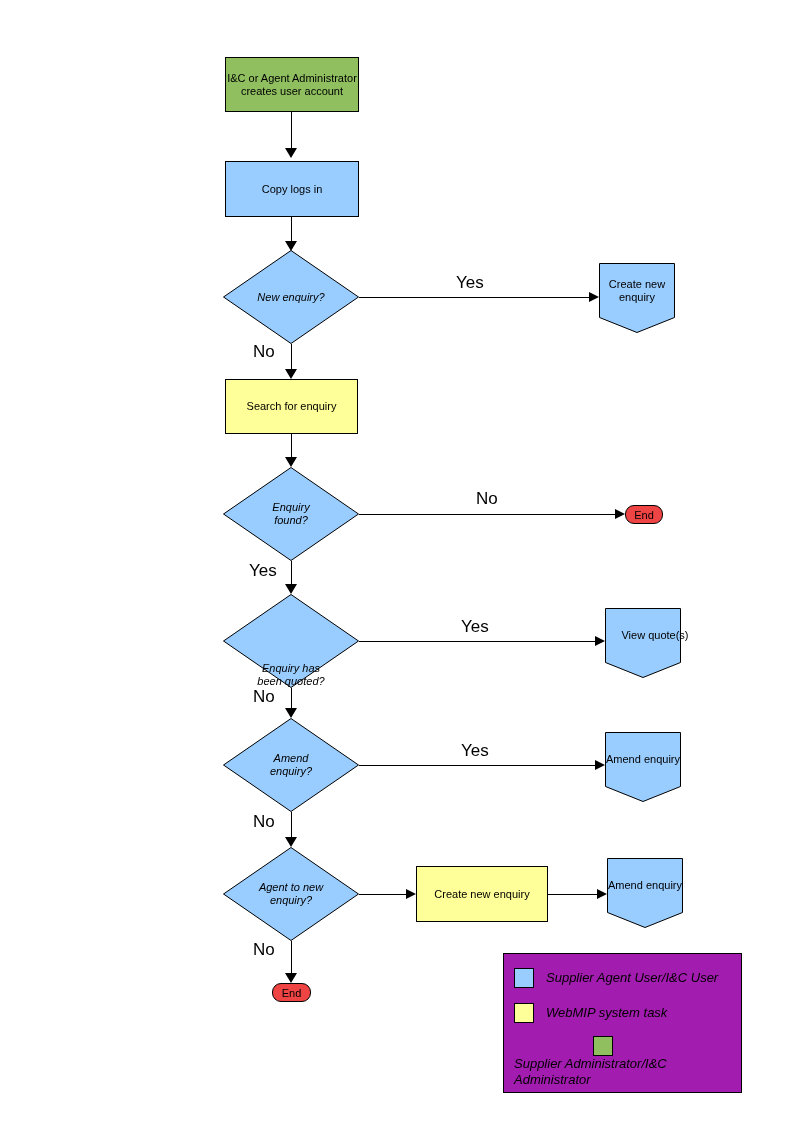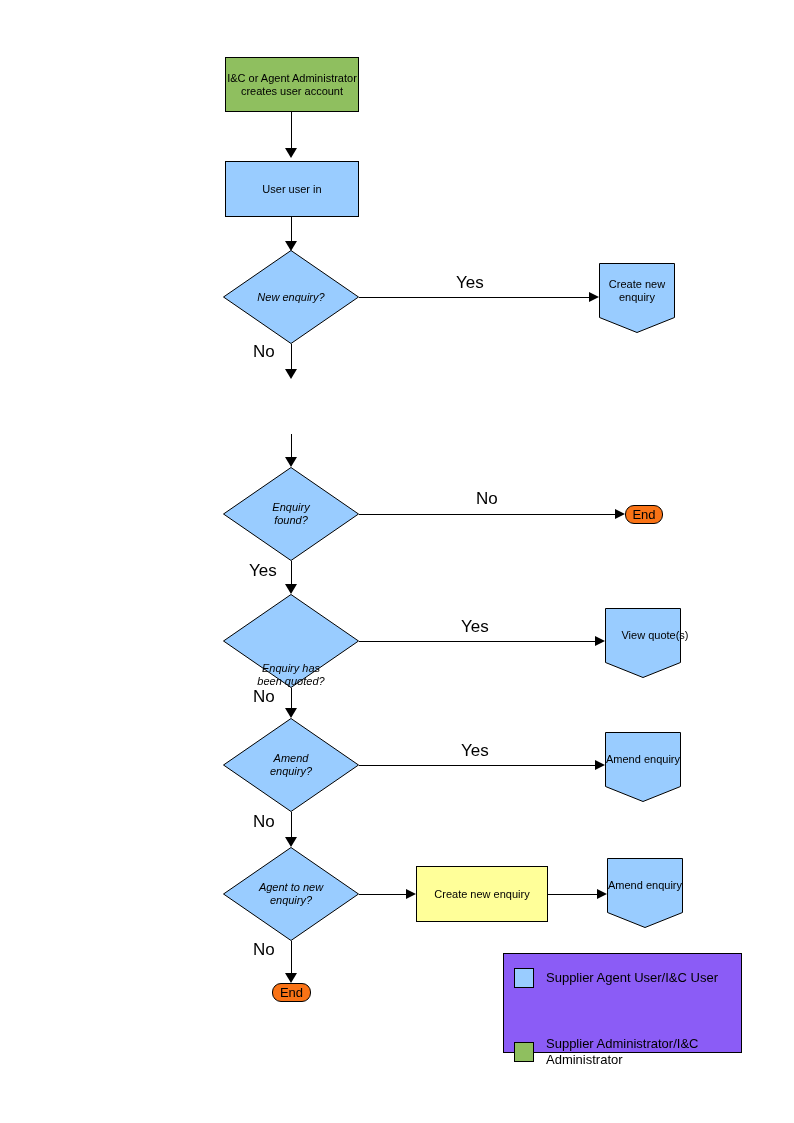--- a/index.html
+++ b/index.html
@@ -12,52 +12,55 @@
   .fill-green  { background:#8FBF5F; }
   .fill-blue   { background:#99CCFF; }
   .fill-yellow { background:#FFFF99; }
   .node-label { font-size:11px; line-height:13px; white-space:pre-line; }
   .shape-svg { position:absolute; top:0; left:0; }
   .shape-svg polygon { stroke:#000; stroke-width:1; }
   .poly-blue polygon { fill:#99CCFF; }
   .diamond .node-label { position:relative; z-index:1;font-style:italic; }
   .pent .node-label { position:absolute; z-index:1; top:0; left:0; right:0; height:55px;
                       display:flex; align-items:center; justify-content:center; }
-  .terminator { position:absolute; border:1px solid #000; border-radius:9px; background:#f97316;
+  .terminator { position:absolute; border:1px solid #000; border-radius:9px; background:#ef4444;
                 box-sizing:border-box; display:flex; align-items:center; justify-content:center;
-                font-size:13px; }
+                font-size:11px; }
   .hline { position:absolute; height:1px; background:#000; }
   .vline { position:absolute; width:1px; background:#000; }
   .arr-down  { position:absolute; width:0; height:0;
                border-left:6px solid transparent; border-right:6px solid transparent;
                border-top:10px solid #000; }
   .arr-right { position:absolute; width:0; height:0;
                border-top:5px solid transparent; border-bottom:5px solid transparent;
                border-left:10px solid #000; }
   .big-label { position:absolute; font-size:17px; line-height:24px; }
-  .legend { position:absolute; left:503px; top:953px; width:239px; height:100px;
-            border:1px solid #000; background:#8b5cf6; box-sizing:border-box; }
+  .legend { position:absolute; left:503px; top:953px; width:239px; height:140px;
+            border:1px solid #000; background:#a21caf; box-sizing:border-box;font-style:italic; }
   .legend-row { position:absolute; left:10px; display:flex; align-items:center; }
   .swatch { width:20px; height:20px; border:1px solid #000; box-sizing:border-box; flex:0 0 auto; margin-right:12px; }
   .legend-label { font-size:13px; line-height:16px; width:190px; text-align:left; }
 </style>
 </head>
 <body>
 
 <div class="canvas">
 
   <div class="node rect fill-green" style="left:225px; top:57px; width:134px; height:55px;">
     <span class="node-label">I&amp;C or Agent Administrator
 creates user account</span>
   </div>
 
   <div class="node rect fill-blue" style="left:225px; top:161px; width:134px; height:56px;">
-    <span class="node-label">User user in</span>
-  </div>
-
+    <span class="node-label">Copy logs in</span>
+  </div>
+
+  <div class="node rect fill-yellow" style="left:225px; top:379px; width:133px; height:55px;">
+    <span class="node-label">Search for enquiry</span>
+  </div>
 
   <div class="node rect fill-yellow" style="left:416px; top:866px; width:132px; height:56px;">
     <span class="node-label">Create new enquiry</span>
   </div>
 
   <div class="node diamond" style="left:223px; top:250px; width:136px; height:94px;">
     <svg class="shape-svg poly-blue" width="136" height="94">
       <polygon points="68,0.5 135.5,47 68,93.5 0.5,47"></polygon>
     </svg>
     <span class="node-label">New enquiry?</span>
@@ -182,19 +185,23 @@
   <div class="big-label" style="left:253px; top:685px;">No</div>
   <div class="big-label" style="left:461px; top:739px;">Yes</div>
   <div class="big-label" style="left:253px; top:810px;">No</div>
   <div class="big-label" style="left:253px; top:938px;">No</div>
 
   <div class="legend">
     <div class="legend-row" style="top:14px;">
       <div class="swatch" style="background-color: rgb(153, 204, 255);"></div>
       <div class="legend-label">Supplier Agent User/I&amp;C User</div>
     </div>
-    <div class="legend-row" style="top:82px;">
+    <div class="legend-row" style="top:49px;">
+      <div class="swatch" style="background-color: rgb(255, 255, 153);"></div>
+      <div class="legend-label">WebMIP system task</div>
+    </div>
+    <div class="legend-row" style="top:82px;flex-direction:column;">
       <div class="swatch" style="background-color: rgb(143, 191, 95);"></div>
       <div class="legend-label">Supplier Administrator/I&amp;C Administrator</div>
     </div>
   </div>
 
 </div>
 
 </body></html>

